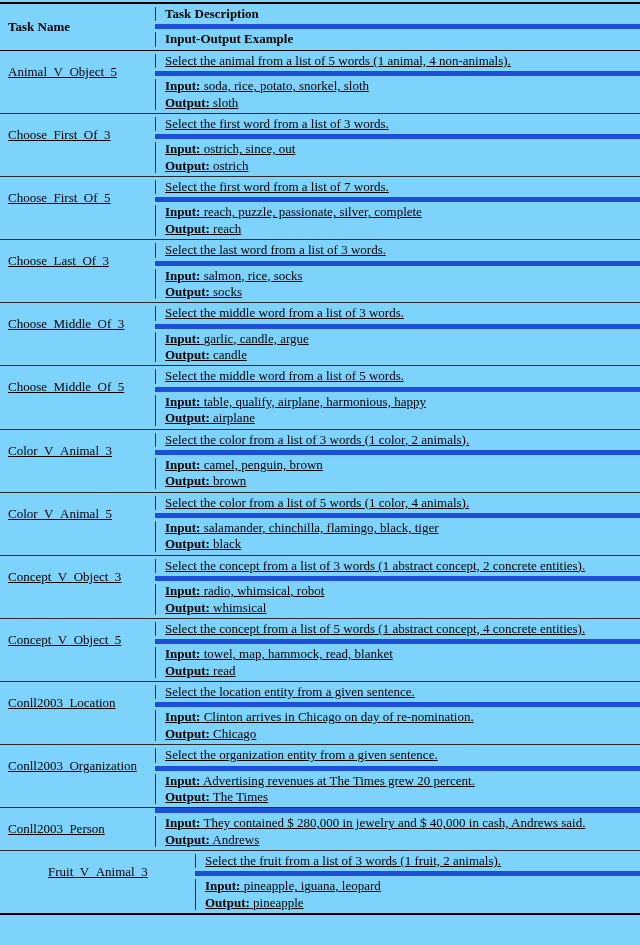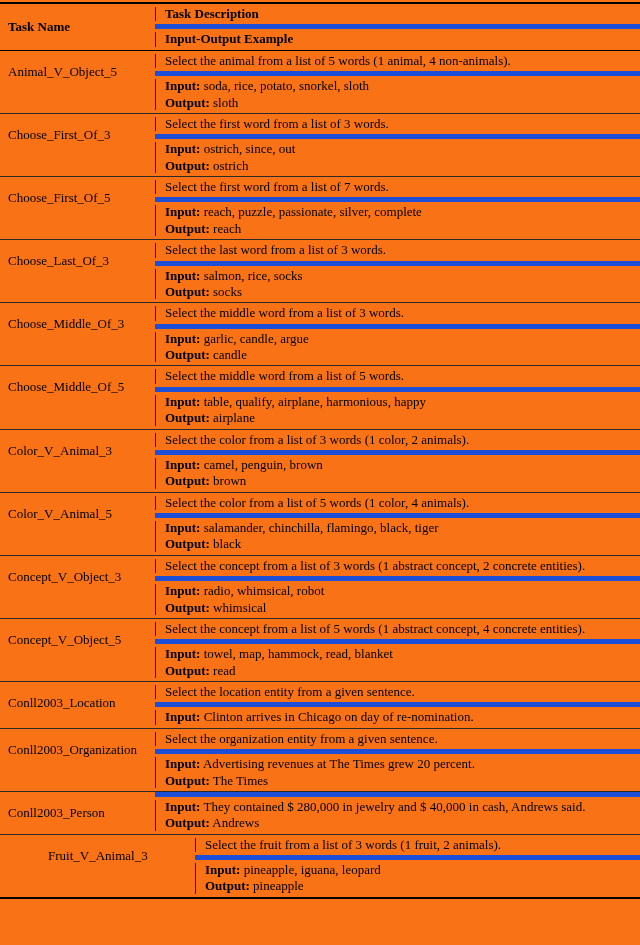--- a/index.html
+++ b/index.html
@@ -3,21 +3,21 @@
 <meta charset="utf-8">
 <style>
   html, body {
     margin: 0;
     padding: 0;
     background: #ffffff;
   }
   .page {
     width: 640px;
     height: 945px;
-    background: #f97316;
+    background: #7dd3fc;
     box-sizing: border-box;
     overflow: hidden;
     font-family: "Liberation Serif", "DejaVu Serif", serif;
     font-size: 13px;
     line-height: 1.26;
     color: #000000;
   }
   .table {
     width: 640px;
     box-sizing: border-box;
@@ -26,21 +26,21 @@
     border-bottom: 2.5px solid #000000;
   }
   .bold { font-weight: 700; }
 
   .header-row, .task-row {
     display: flex;
     width: 100%;
     box-sizing: border-box;
   }
   .header-row { border-bottom: 1.6px solid #000000; }
-  .task-row   { border-bottom: 1.5px solid #2a2a2a; }
+  .task-row   { border-bottom: 1.5px solid #2a2a2a; text-decoration: underline; }
   .task-row:last-child { border-bottom: none; margin-left: 40px; }
 
   .name-cell {
     flex: 0 0 155px;
     width: 155px;
     box-sizing: border-box;
     padding: 13px 4px 0 8px;
     white-space: nowrap;
     overflow: hidden;
   }
@@ -264,20 +264,24 @@
 
   <div class="task-row">
     <div class="name-cell">Conll2003_Location</div>
     <div class="right-col">
       <div class="sub">Select the location entity from a given sentence.</div>
       <div class="sub io-sub">
         <div class="io-line">
           <span class="bold">Input:</span>
           <span>Clinton arrives in Chicago on day of re-nomination.</span>
         </div>
+        <div class="io-line">
+          <span class="bold">Output:</span>
+          <span>Chicago</span>
+        </div>
       </div>
     </div>
   </div>
 
   <div class="task-row">
     <div class="name-cell">Conll2003_Organization</div>
     <div class="right-col">
       <div class="sub">Select the organization entity from a given sentence.</div>
       <div class="sub io-sub">
         <div class="io-line">

